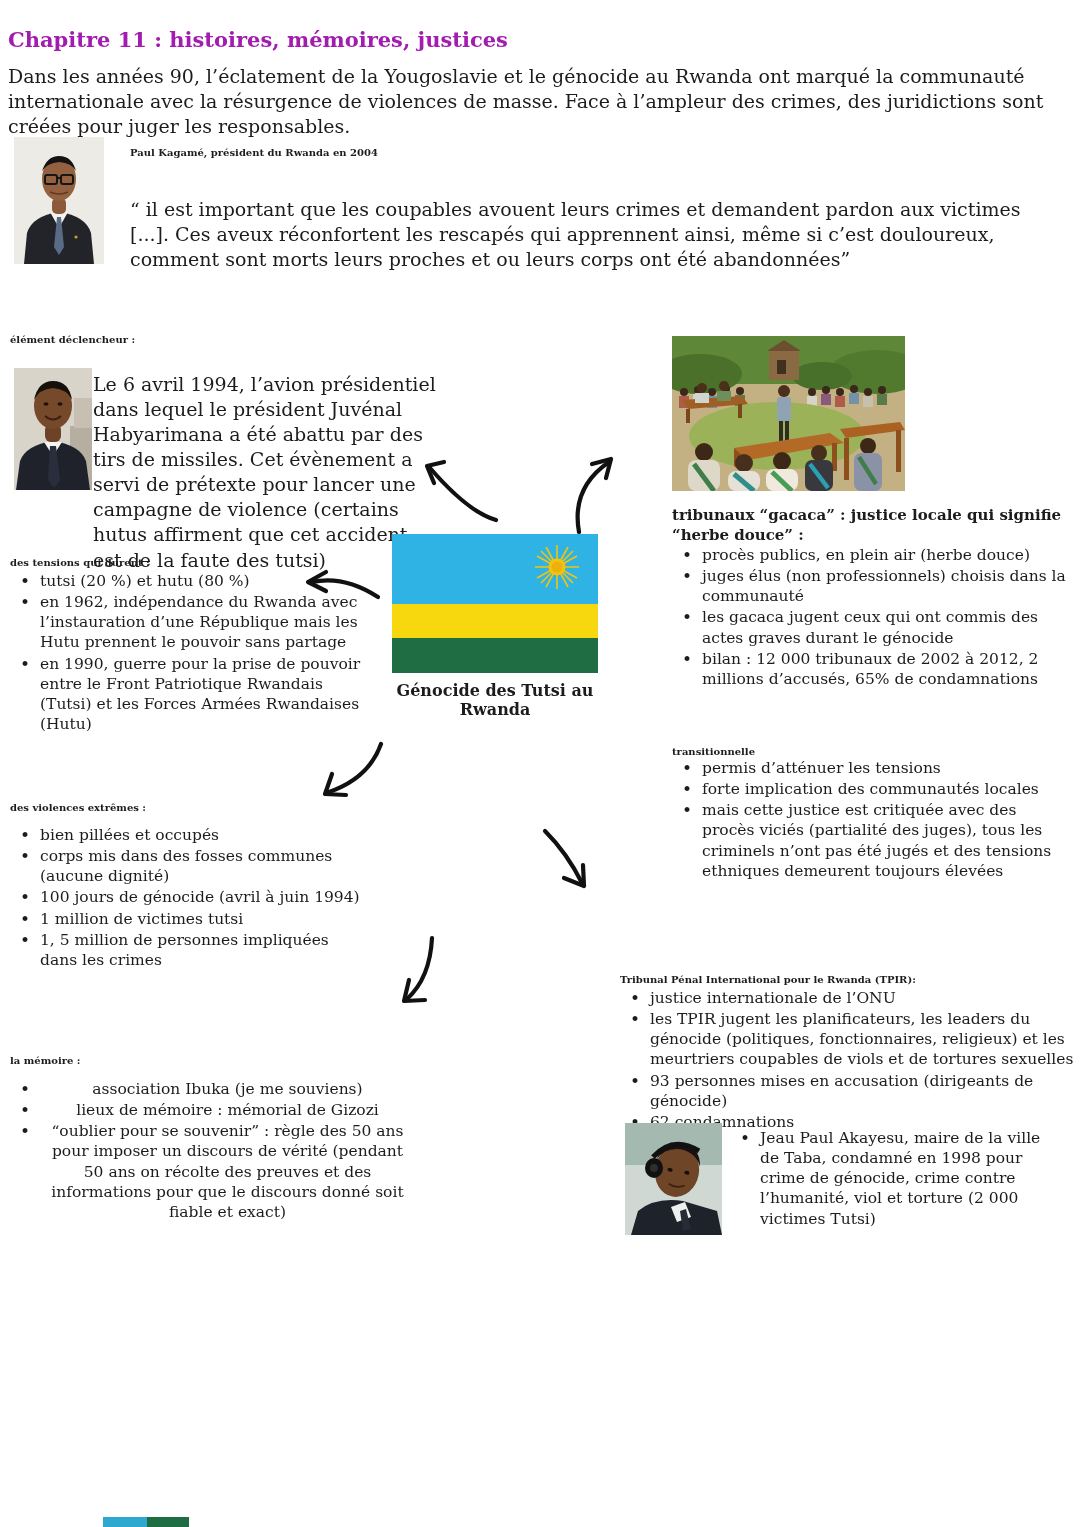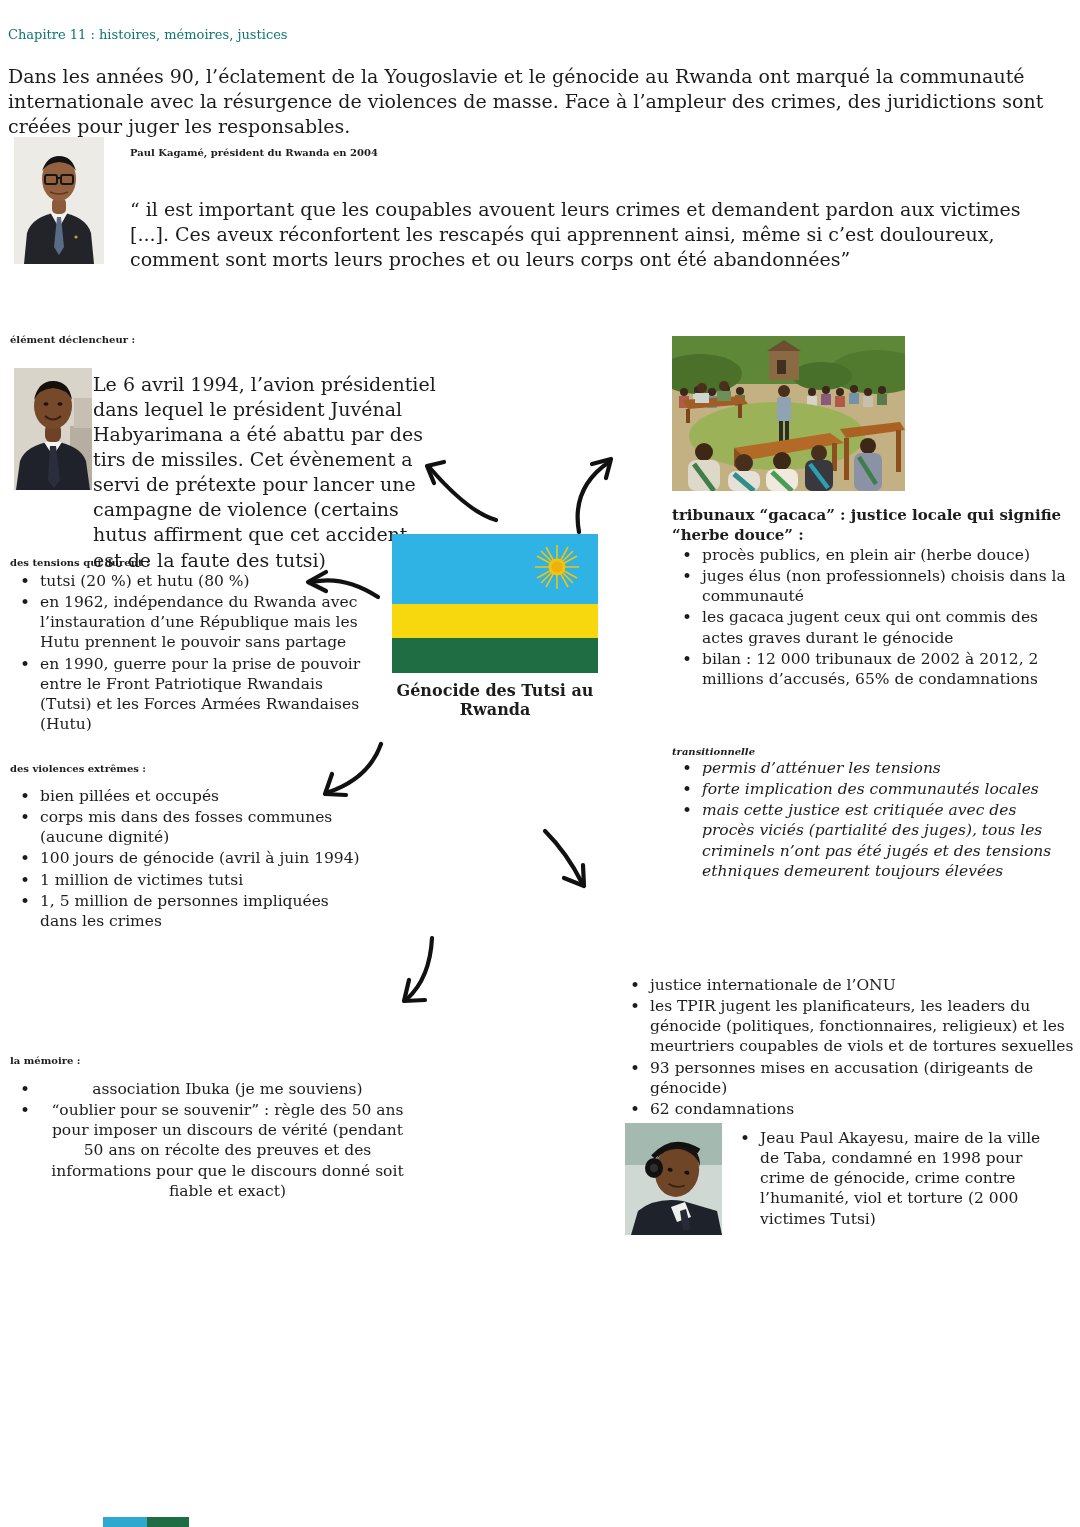--- a/index.html
+++ b/index.html
@@ -2,21 +2,21 @@
 <html><head>
 <meta charset="utf-8">
 <style>
   html,body{margin:0;padding:0;background:#ffffff;}
   .page{
     position:relative;width:1080px;height:1527px;background:#ffffff;
     font-family:"DejaVu Serif","Liberation Serif",serif;
     color:#1c1c1c;overflow:hidden;
   }
   .abs{position:absolute;}
-  .title{font-size:13px;font-weight:normal;color:#0f766e;}
+  .title{font-size:21px;font-weight:bold;color:#a21caf;}
   .body-txt{font-size:19px;line-height:1.32;}
   .h{font-size:10px;font-weight:bold;line-height:1.3;}
   ul.bullets{margin:0;padding:0;list-style:none;font-size:15.5px;line-height:1.3;}
   ul.bullets li{position:relative;padding-left:30px;margin:0 0 1px 0;}
   ul.bullets li::before{content:"•";position:absolute;left:10px;top:-1px;font-size:17px;}
   .caption{font-size:16px;font-weight:bold;text-align:center;}
   svg{display:block;}
   .arrow path{stroke:#111;stroke-width:4.2;fill:none;stroke-linecap:round;stroke-linejoin:round;}
 </style>
 </head>
@@ -170,53 +170,55 @@
 
   <div class="abs" style="left:10px;top:556px;width:352px;">
     <div class="h">des tensions qui durent :</div>
     <ul class="bullets" style="margin-top:2px;">
         <li>tutsi (20 %) et hutu (80 %)</li>
         <li>en 1962, indépendance du Rwanda avec l’instauration d’une République mais les Hutu prennent le pouvoir sans partage</li>
         <li>en 1990, guerre pour la prise de pouvoir entre le Front Patriotique Rwandais (Tutsi) et les Forces Armées Rwandaises (Hutu)</li>
       </ul>
   </div>
 
-  <div class="abs" style="left:672px;top:745px;width:395px;font-style:italic;">
+  <div class="abs" style="left:672px;top:745px;width:395px;">
     <div class="h">transitionnelle</div>
     <ul class="bullets">
         <li>permis d’atténuer les tensions</li>
         <li>forte implication des communautés locales</li>
         <li>mais cette justice est critiquée avec des procès viciés (partialité des juges), tous les criminels n’ont pas été jugés et des tensions ethniques demeurent toujours élevées</li>
       </ul>
   </div>
 
-  <div class="abs" style="left:10px;top:762px;width:352px;">
+  <div class="abs" style="left:10px;top:801px;width:352px;">
     <div class="h">des violences extrêmes :</div>
     <ul class="bullets" style="margin-top:11px;">
         <li>bien pillées et occupés</li>
         <li>corps mis dans des fosses communes (aucune dignité)</li>
         <li>100 jours de génocide (avril à juin 1994)</li>
         <li>1 million de victimes tutsi</li>
         <li>1, 5 million de personnes impliquées dans les crimes</li>
       </ul>
   </div>
 
   <div class="abs" style="left:620px;top:973px;width:460px;">
+    <div class="h">Tribunal Pénal International pour le Rwanda (TPIR):</div>
     <ul class="bullets" style="margin-top:2px;">
         <li>justice internationale de l’ONU</li>
         <li>les TPIR jugent les planificateurs, les leaders du génocide (politiques, fonctionnaires, religieux) et les meurtriers coupables de viols et de tortures sexuelles</li>
         <li>93 personnes mises en accusation (dirigeants de génocide)</li>
         <li>62 condamnations</li>
       </ul>
   </div>
 
   <div class="abs" style="left:10px;top:1054px;width:405px;">
     <div class="h">la mémoire :</div>
     <ul class="bullets" style="margin-top:12px;text-align:center;">
         <li>association Ibuka (je me souviens)</li>
+        <li>lieux de mémoire : mémorial de Gizozi</li>
         <li>“oublier pour se souvenir” : règle des 50 ans pour imposer un discours de vérité  (pendant 50 ans on récolte des preuves et des informations pour que le discours donné soit fiable et exact)</li>
       </ul>
   </div>
 
   <div class="abs" style="left:625px;top:1123px;width:97px;height:112px;">
     <svg width="97" height="112" viewBox="0 0 97 112">
       <rect width="97" height="112" fill="#cfd8d2"></rect>
       <rect width="97" height="42" fill="#a4bab1"></rect>
       <path d="M6,112 L13,88 Q30,74 58,78 L92,88 L97,112 Z" fill="#1d222b"></path>
       <polygon points="46,84 60,79 66,94 52,99" fill="#eef0ee"></polygon>

